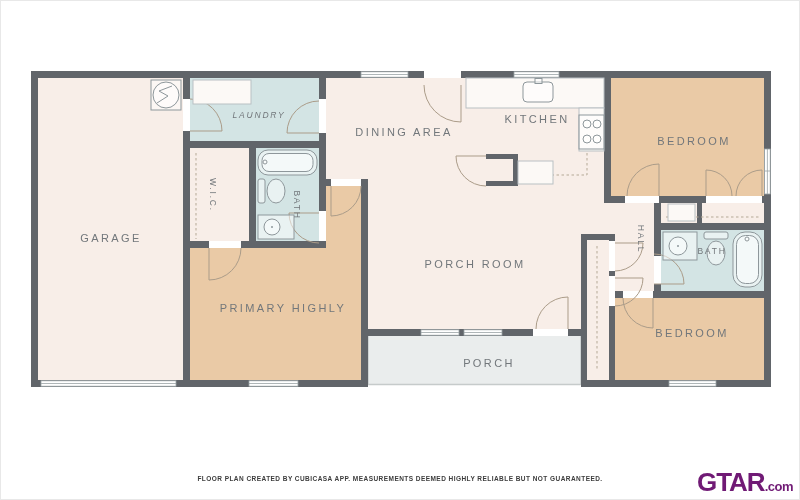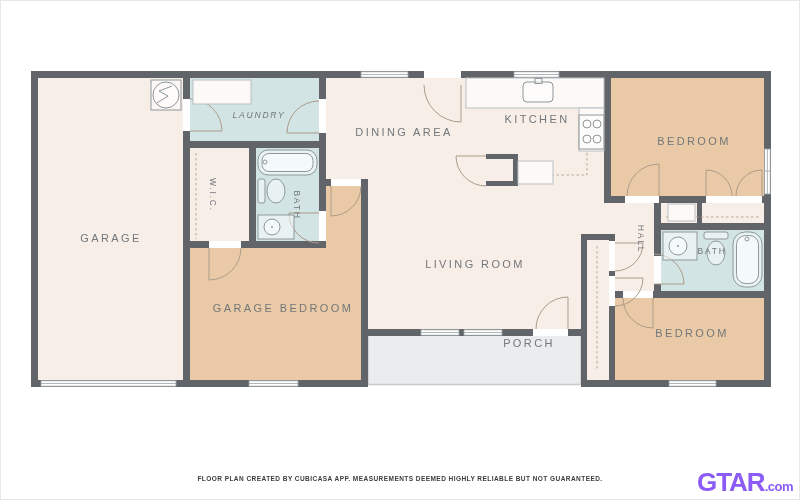--- a/index.html
+++ b/index.html
@@ -8,21 +8,21 @@
         font-family:"Liberation Sans", sans-serif;}
   #plan{position:absolute;left:30px;top:70px;width:740px;height:316px;}
   #plan svg{position:absolute;left:0;top:0;}
   .room-label{position:absolute;transform:translate(-50%,-50%);
       color:#72777b;font-size:11px;letter-spacing:2.4px;white-space:nowrap;
       font-weight:400;}
   .room-label.small{font-size:8.5px;letter-spacing:1.8px;}
   .room-label.vert{writing-mode:vertical-rl;text-orientation:mixed;letter-spacing:1.8px;font-size:8.5px;}
   #footer{position:absolute;left:0;right:0;top:474px;text-align:center;
       font-size:6.5px;font-weight:bold;color:#3c3c3c;letter-spacing:0.45px;}
-  #logo{position:absolute;right:6px;top:466px;color:#8b5cf6;white-space:nowrap;}
+  #logo{position:absolute;right:6px;top:466px;color:#701a75;white-space:nowrap;}
   #logo .brand{font-size:26px;font-weight:800;letter-spacing:-1px;}
   #logo .suffix{font-size:13px;font-weight:800;letter-spacing:-0.5px;}
   
   .fixture{fill:rgba(255,255,255,0.5);stroke:#8e979b;stroke-width:1;}
   .fixture-light{fill:#fcf9f6;stroke:#b9c0c3;stroke-width:1;}
   .win{fill:#ffffff;stroke:#9aa3a6;stroke-width:0.8;}
   .winline{stroke:#9aa3a6;stroke-width:0.8;}
   .arcs{fill:none;stroke-width:1;}
 </style>
 </head>
@@ -216,27 +216,27 @@
         <rect class="fixture-light" x="637" y="133" width="27" height="17"></rect>
       </g>
     </svg>
 
     <div class="room-label" style="left:80px;top:167px;text-align:center;">GARAGE</div>
     <div class="room-label small" style="left:228px;top:44px;font-style:italic;">LAUNDRY</div>
     <div class="room-label vert" style="left:182px;top:124px;transform:translate(-50%,-50%);">W.I.C.</div>
     <div class="room-label vert" style="left:266px;top:134px;transform:translate(-50%,-50%);">BATH</div>
     <div class="room-label" style="left:373px;top:61px;">DINING AREA</div>
     <div class="room-label" style="left:506px;top:48px;">KITCHEN</div>
-    <div class="room-label" style="left:444px;top:193px;">LIVING ROOM</div>
-    <div class="room-label" style="left:252px;top:237px;">GARAGE BEDROOM</div>
+    <div class="room-label" style="left:444px;top:193px;">PORCH ROOM</div>
+    <div class="room-label" style="left:252px;top:237px;">PRIMARY HIGHLY</div>
     <div class="room-label" style="left:663px;top:70px;">BEDROOM</div>
     <div class="room-label vert" style="left:610px;top:168px;transform:translate(-50%,-50%);">HALL</div>
     <div class="room-label small" style="left:681px;top:180px;">BATH</div>
     <div class="room-label" style="left:661px;top:262px;">BEDROOM</div>
-    <div class="room-label" style="left:458px;top:272px;margin-left:40px;">PORCH</div>
+    <div class="room-label" style="left:458px;top:292px;">PORCH</div>
   </div>
 
   <div id="footer">FLOOR PLAN CREATED BY CUBICASA APP. MEASUREMENTS DEEMED HIGHLY RELIABLE BUT NOT GUARANTEED.</div>
 
   <div id="logo">
     <span class="brand">GTAR</span><span class="suffix">.com</span>
   </div>
 
 </div>
 

